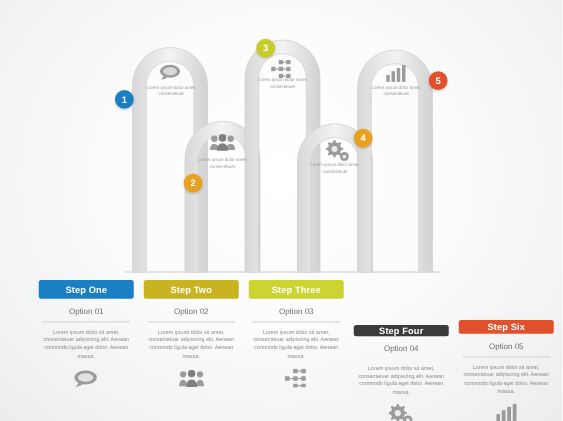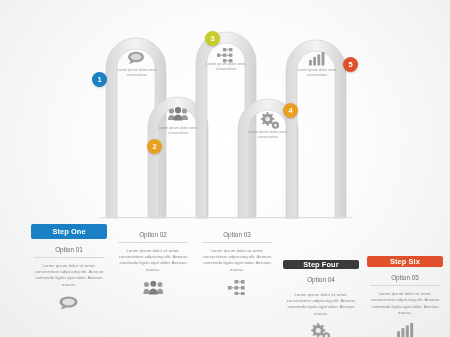--- a/index.html
+++ b/index.html
@@ -225,36 +225,38 @@
       <div class="card-icon">
         <svg width="20" height="14" viewBox="0 0 20 14">
           <ellipse cx="9.5" cy="6" rx="9" ry="5.6" fill="#9b9b9b"></ellipse>
           <path d="M4,10 L1.5,13.5 L7.5,11.5 Z" fill="#9b9b9b"></path>
           <ellipse cx="9.5" cy="6" rx="6.2" ry="3.4" fill="#e2e2e2"></ellipse>
         </svg>
       </div>
     </div>
 
     <div class="card">
+      <div class="card-head" style="background:#c9b320;">Step Two</div>
       <div class="card-option">Option 02</div>
       <div class="card-rule"></div>
       <div class="card-body">Lorem ipsum dolor sit amet, consectetuer adipiscing elit. Aenean commodo ligula eget dolor. Aenean massa.</div>
       <div class="card-icon">
         <svg width="21" height="14" viewBox="0 0 21 14">
           <circle cx="3.5" cy="3.4" r="2.5" fill="#9b9b9b"></circle>
           <path d="M0.3,13 q0,-5.2 3.2,-5.2 q3.2,0 3.2,5.2 z" fill="#9b9b9b"></path>
           <circle cx="17" cy="3.4" r="2.5" fill="#9b9b9b"></circle>
           <path d="M13.8,13 q0,-5.2 3.2,-5.2 q3.2,0 3.2,5.2 z" fill="#9b9b9b"></path>
           <circle cx="10.3" cy="2.8" r="3" fill="#7f7f7f"></circle>
           <path d="M6,13.6 q0,-6 4.3,-6 q4.3,0 4.3,6 z" fill="#7f7f7f"></path>
         </svg>
       </div>
     </div>
 
     <div class="card">
+      <div class="card-head" style="background:#cbd430;">Step Three</div>
       <div class="card-option">Option 03</div>
       <div class="card-rule"></div>
       <div class="card-body">Lorem ipsum dolor sit amet, consectetuer adipiscing elit. Aenean commodo ligula eget dolor. Aenean massa.</div>
       <div class="card-icon">
         <svg width="18" height="15" viewBox="0 0 18 15" fill="#9b9b9b">
           <rect x="0" y="6" width="3.6" height="3.6"></rect>
           <rect x="6.5" y="0" width="3.6" height="3.6"></rect>
           <rect x="6.5" y="6" width="3.6" height="3.6"></rect>
           <rect x="6.5" y="12" width="3.6" height="3.0"></rect>
           <rect x="13" y="0" width="3.6" height="3.6"></rect>

